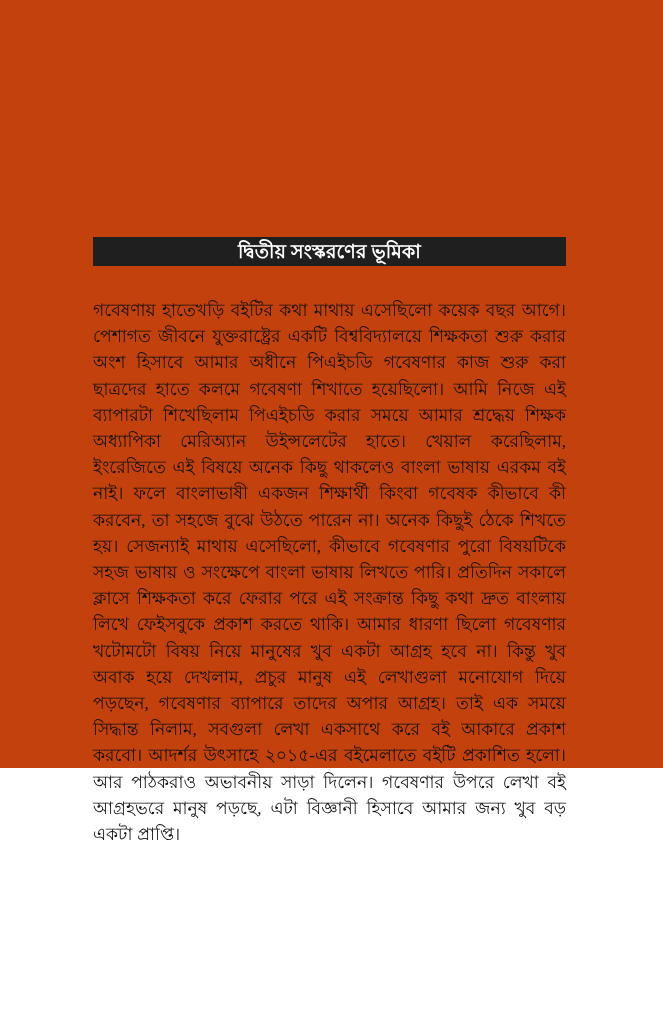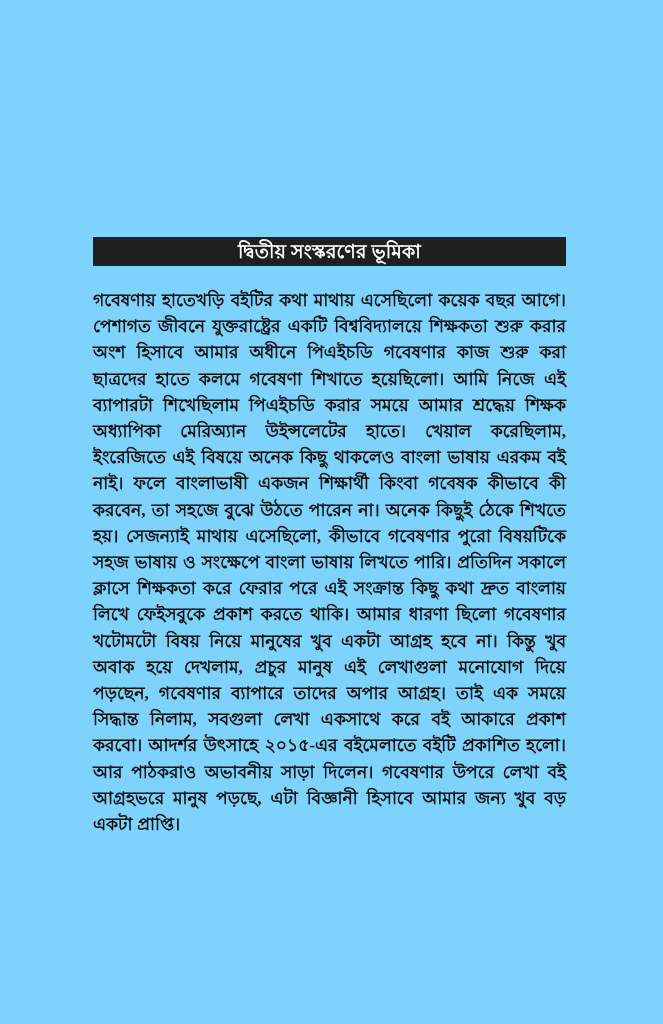--- a/index.html
+++ b/index.html
@@ -9,22 +9,22 @@
   body {
     width: 663px;
     height: 1024px;
     background: #ffffff;
     font-family: "Liberation Serif", "DejaVu Serif", serif;
     overflow: hidden;
   }
   .page {
     position: relative;
     width: 663px;
-    height: 1024px;
-    background: #7dd3fc;
+    height: 768px;
+    background: #c2410c;
     box-sizing: border-box;
   }
   .content-area {
     position: absolute;
     left: 93px;
     top: 237px;
     width: 473px;
   }
   .title-banner {
     background: #1f1f1f;
@@ -38,22 +38,21 @@
   .title-banner-text {
     color: #ffffff;
     font-size: 19px;
     font-weight: bold;
     line-height: 1;
     letter-spacing: 0.2px;
     font-family: "Liberation Serif", "DejaVu Serif", serif;
     white-space: nowrap;
   }
   .body-block {
-    margin-top: 22px;
-    font-weight: bold;
+    margin-top: 32px;
   }
   p.para {
     margin: 0;
     color: #111111;
     font-size: 17.2px;
     line-height: 26.2px;
     text-align: justify;
     text-justify: inter-word;
     font-family: "Liberation Serif", "DejaVu Serif", serif;
     word-spacing: 0.5px;

